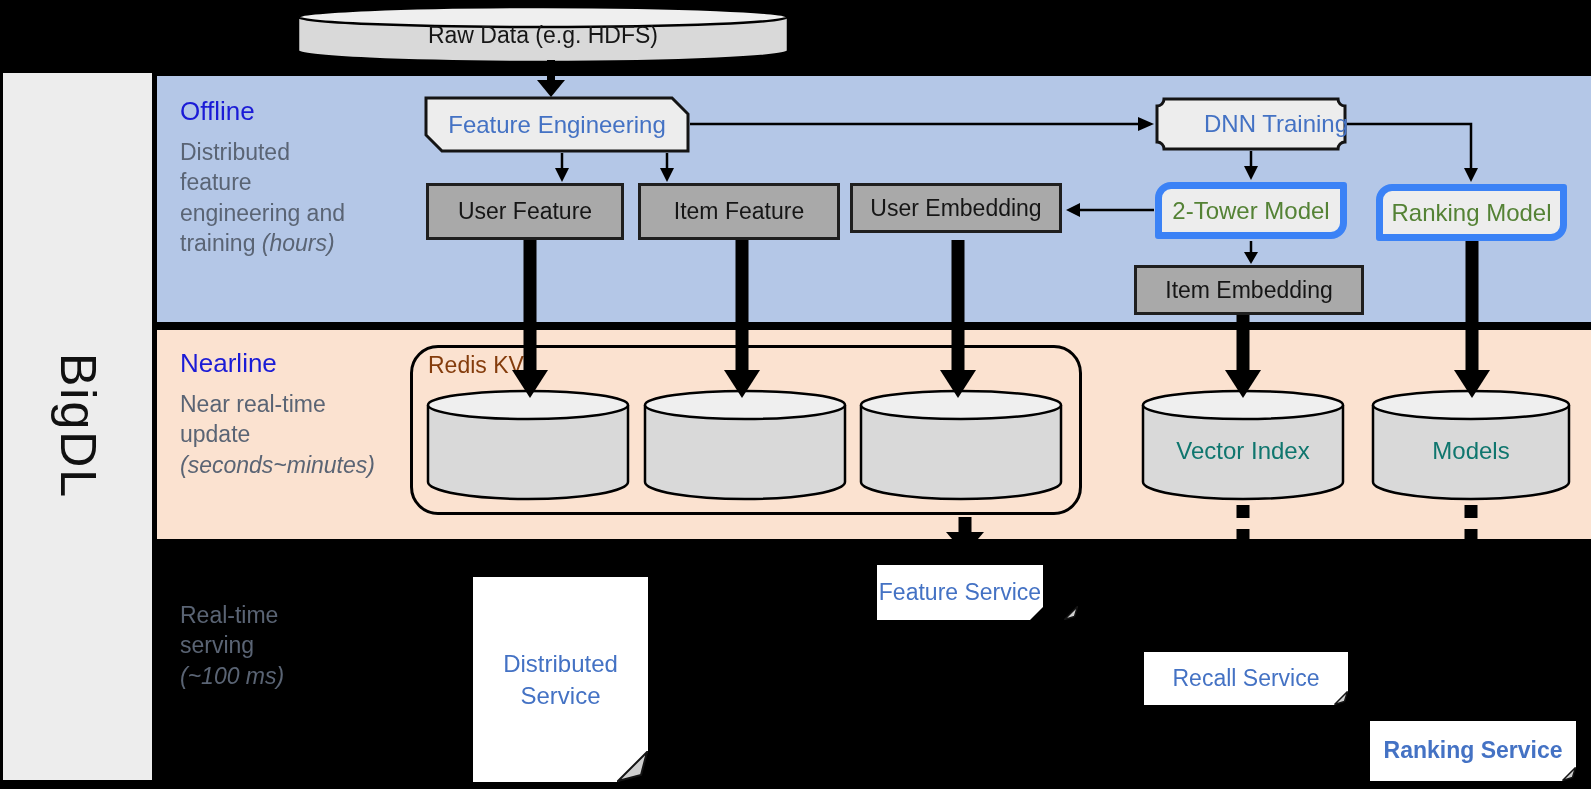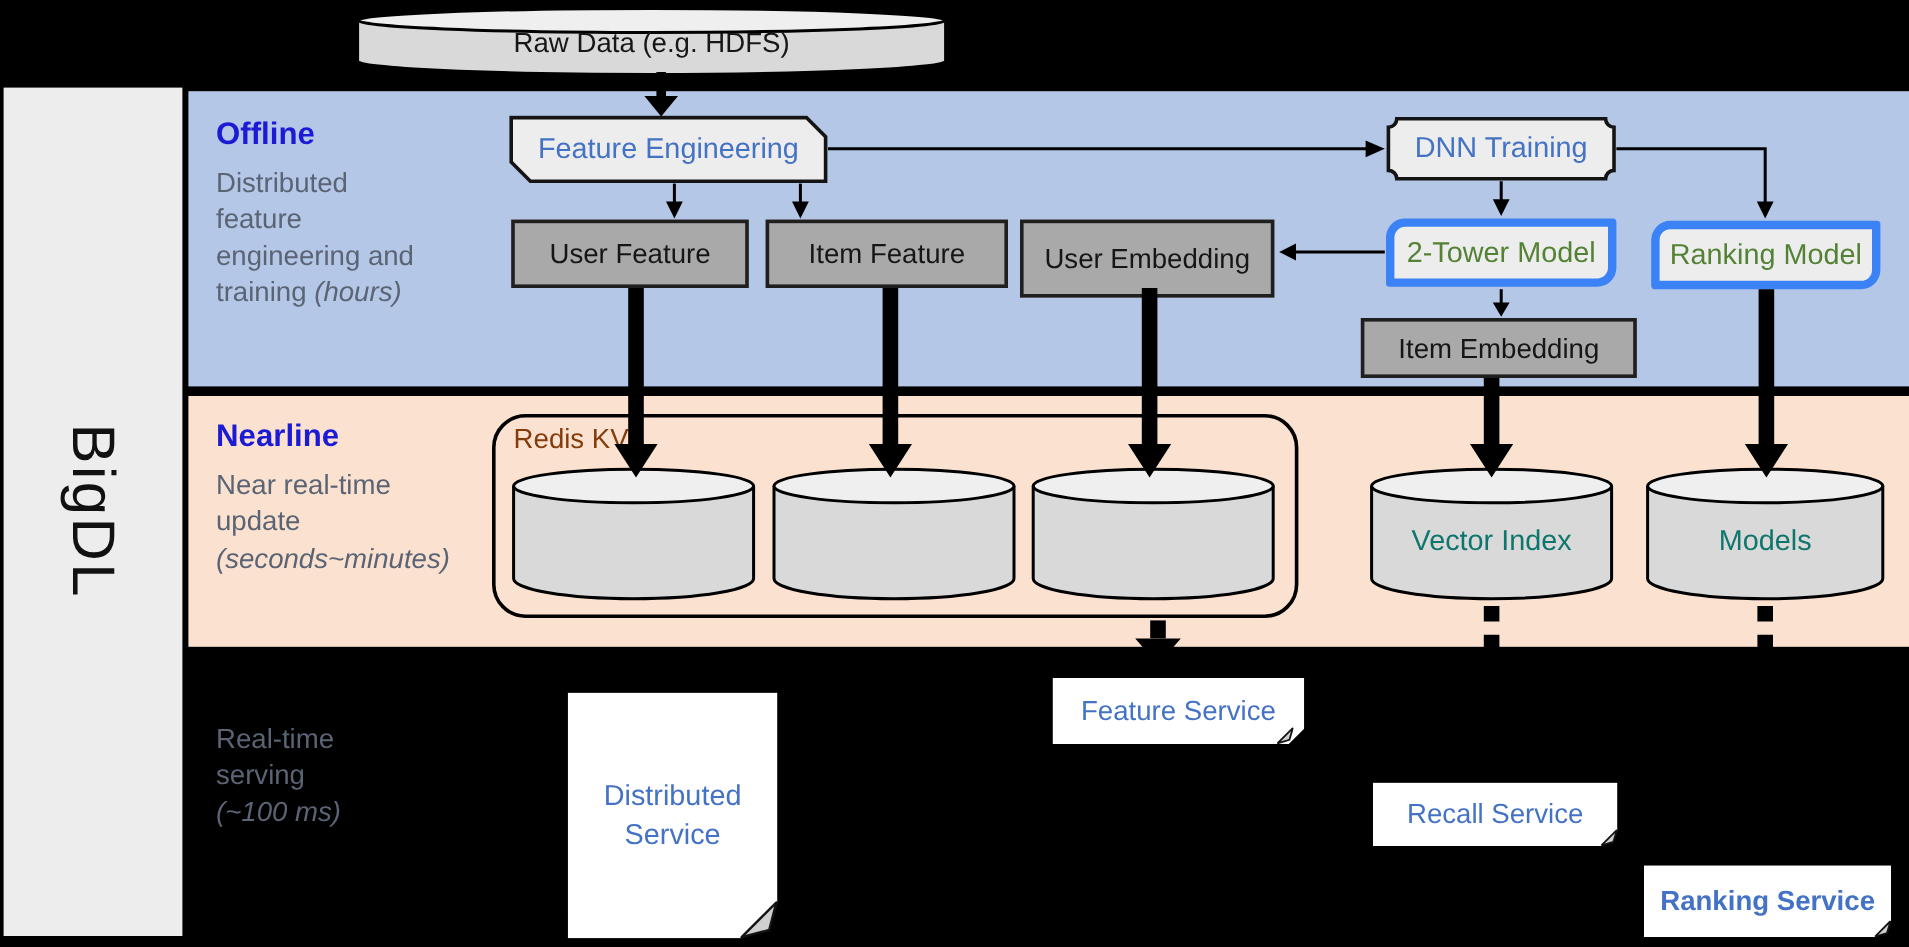--- a/index.html
+++ b/index.html
@@ -14,21 +14,21 @@
   .sidebar {
     position:absolute; left:3px; top:73px; width:149px; height:707px;
     background:#EDEDED; z-index:2; display:flex; align-items:center; justify-content:center;
   }
   .sidebar .vtext {
     writing-mode:vertical-rl; text-orientation:mixed;
     font-size:50px; color:#111; letter-spacing:2px;
   }
 
   .band-label { position:absolute; z-index:12; width:225px; }
-  .band-title { font-size:26px; margin:0 0 10px 0;font-weight:bold; }
+  .band-title { font-size:26px; margin:0 0 10px 0; }
   .band-title.on-blue  { color:#1B1BD6; }
   .band-title.on-peach { color:#1B1BD6; }
   .band-title.on-black { color:#1A1ACF; }
   .band-desc  { font-size:23px; color:#5A6474; line-height:1.32; white-space:pre-line; }
   .inline-note { font-style:italic; }
   .block-note  { display:block; font-style:italic; }
 
   .node { position:absolute; display:flex; align-items:center; justify-content:center; z-index:10; box-sizing:border-box; text-align:center; }
   .box-dark  { background:#A9A9A9; border:3px solid #1F1F1F; color:#161616; font-size:23px; }
   .box-round { background:#EDEDED; border:7px solid #3b82f6; border-radius:16px 3px 16px 3px; color:#548235; font-size:24px; }
@@ -87,25 +87,25 @@
       <path d="M2 2 L248 2 L264 18 L264 55 L18 55 L2 39 Z" fill="#EDEDED" stroke="#141414" stroke-width="3"></path>
     </svg>
   </div>
   <div class="shape-label" style="left:424px;top:96px;width:266px;height:57px;">Feature Engineering</div>
 
   <div class="shape" style="left:1155px;top:97px;">
     <svg width="192" height="54" viewBox="0 0 192 54">
       <path d="M9 2 L183 2 A 7 7 0 0 0 190 9 L190 45 A 7 7 0 0 0 183 52 L9 52 A 7 7 0 0 0 2 45 L2 9 A 7 7 0 0 0 9 2 Z" fill="#EDEDED" stroke="#141414" stroke-width="3"></path>
     </svg>
   </div>
-  <div class="shape-label" style="left:1155px;top:97px;width:192px;height:54px;">DNN Training</div>
+  <div class="shape-label" style="left:1180px;top:97px;width:192px;height:54px;">DNN Training</div>
 
   <div class="node box-dark" style="left:426px;top:183px;width:198px;height:57px;text-align:right;">User Feature</div>
   <div class="node box-dark" style="left:638px;top:183px;width:202px;height:57px;">Item Feature</div>
-  <div class="node box-dark" style="left:850px;top:183px;width:212px;height:65px;text-align:right;">User Embedding</div>
+  <div class="node box-dark" style="left:850px;top:183px;width:212px;height:50px;text-align:right;">User Embedding</div>
   <div class="node box-dark" style="left:1134px;top:265px;width:230px;height:50px;">Item Embedding</div>
 
   <div class="node box-round" style="left:1155px;top:182px;width:192px;height:57px;">2-Tower Model</div>
   <div class="node box-round" style="left:1376px;top:184px;width:191px;height:57px;">Ranking Model</div>
 
   <div class="band-label" style="left:180px;top:348px;">
     <div class="band-title on-peach">Nearline</div>
     <div class="band-desc"><span>Near real-time
 update</span><span class="block-note">(seconds~minutes)</span></div>
   </div>
@@ -153,21 +153,21 @@
 serving</span><span class="block-note">(~100 ms)</span></div>
   </div>
 
   <div class="doc cut30" style="left:473px;top:577px;width:175px;height:205px;font-size:24px;">
     <span style="padding:0 14px;">Distributed Service</span>
   </div>
   <svg class="fold" style="position:absolute;left:617px;top:751px;z-index:11;" width="31" height="31" viewBox="0 0 31 31">
     <polygon points="1,30 30,1 24,24" fill="#CFCFCF" stroke="#141414" stroke-width="2"></polygon>
   </svg>
 
-  <div class="doc cut13" style="left:877px;top:565px;width:210px;height:55px;font-size:23px;">
+  <div class="doc cut13" style="left:877px;top:565px;width:166px;height:55px;font-size:23px;">
     <span>Feature Service</span>
   </div>
   <svg class="fold" style="position:absolute;left:1064px;top:606px;z-index:11;" width="14" height="14" viewBox="0 0 14 14">
     <polygon points="0.5,13.5 13.5,0.5 10.5,10.5" fill="#CFCFCF" stroke="#141414" stroke-width="1.5"></polygon>
   </svg>
 
   <div class="doc cut13" style="left:1144px;top:652px;width:204px;height:53px;font-size:23px;">
     <span>Recall Service</span>
   </div>
   <svg class="fold" style="position:absolute;left:1334px;top:691px;z-index:11;" width="14" height="14" viewBox="0 0 14 14">

